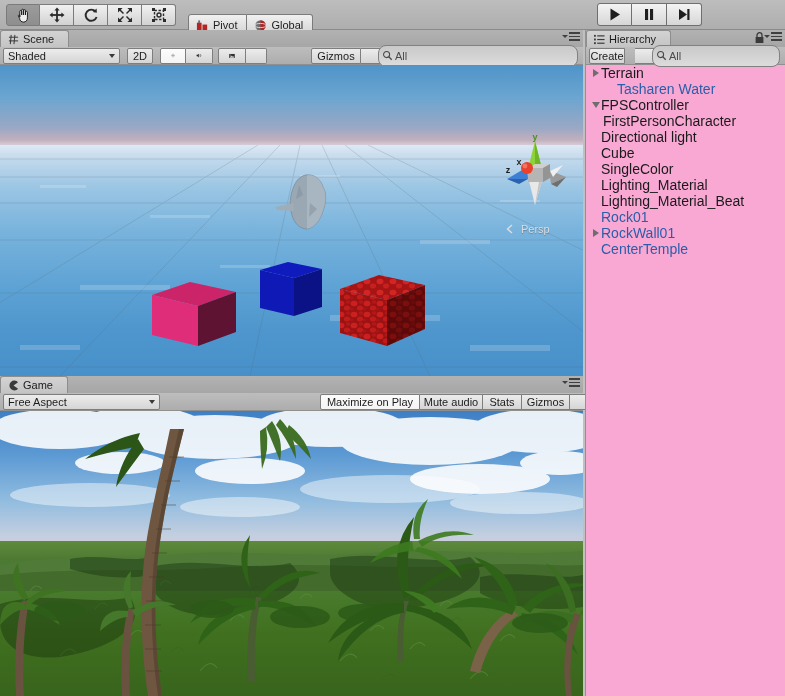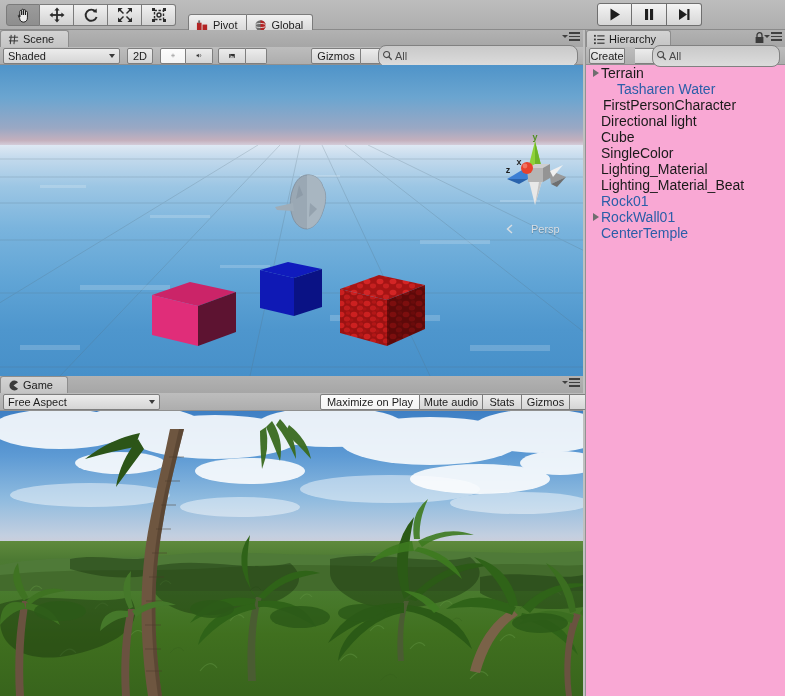--- a/index.html
+++ b/index.html
@@ -468,21 +468,21 @@
     <path d="M48 35 L55 31 L55 45 L48 49 Z" fill="#949494"></path>
 
     <circle cx="32" cy="35" r="6" fill="#e8422d"></circle>
     <circle cx="30" cy="33" r="2.4" fill="#f58a78" opacity=".7"></circle>
 
     <text x="40" y="7" font-family="Liberation Sans, sans-serif" font-size="9" font-weight="bold" fill="#4e8f1e" text-anchor="middle">y</text>
     <text x="24" y="32" font-family="Liberation Sans, sans-serif" font-size="9" font-weight="bold" fill="#2a2a2a" text-anchor="middle">x</text>
     <text x="13" y="40" font-family="Liberation Sans, sans-serif" font-size="9" font-weight="bold" fill="#1c1c1c" text-anchor="middle">z</text>
   </svg>
 
-  <div class="gizmo-label" style="left:505px; top:158px; display:flex; align-items:center; gap:16px;text-align:center;">
+  <div class="gizmo-label" style="left:505px; top:158px; display:flex; align-items:center; gap:6px;text-align:center;">
     <svg width="10" height="10" viewBox="0 0 10 10">
       <path d="M7 1 L2.5 5 L7 9" fill="none" stroke="#d8dde2" stroke-width="1.4"></path>
     </svg>
     <span>Persp</span>
   </div>
 </div>
 
 <div class="tabstrip" style="left:0; top:376px; width:583px;">
   <div class="tab">
     <svg width="11" height="11" viewBox="0 0 12 12">
@@ -756,20 +756,26 @@
         <span class="foldout">
           <span class="arrow-right"></span>
         </span>
         <span style="margin-left: 0px;">Terrain</span>
       </div>
       <div class="hier-row prefab">
         <span class="foldout"></span>
         <span style="margin-left: 16px;">Tasharen Water</span>
       </div>
       <div class="hier-row">
+        <span class="foldout">
+          <span class="arrow-down"></span>
+        </span>
+        <span style="margin-left: 0px;">FPSController</span>
+      </div>
+      <div class="hier-row">
         <span class="foldout"></span>
         <span style="margin-left: 2px;">FirstPersonCharacter</span>
       </div>
       <div class="hier-row">
         <span class="foldout"></span>
         <span style="margin-left: 0px;">Directional light</span>
       </div>
       <div class="hier-row">
         <span class="foldout"></span>
         <span style="margin-left: 0px;">Cube</span>

